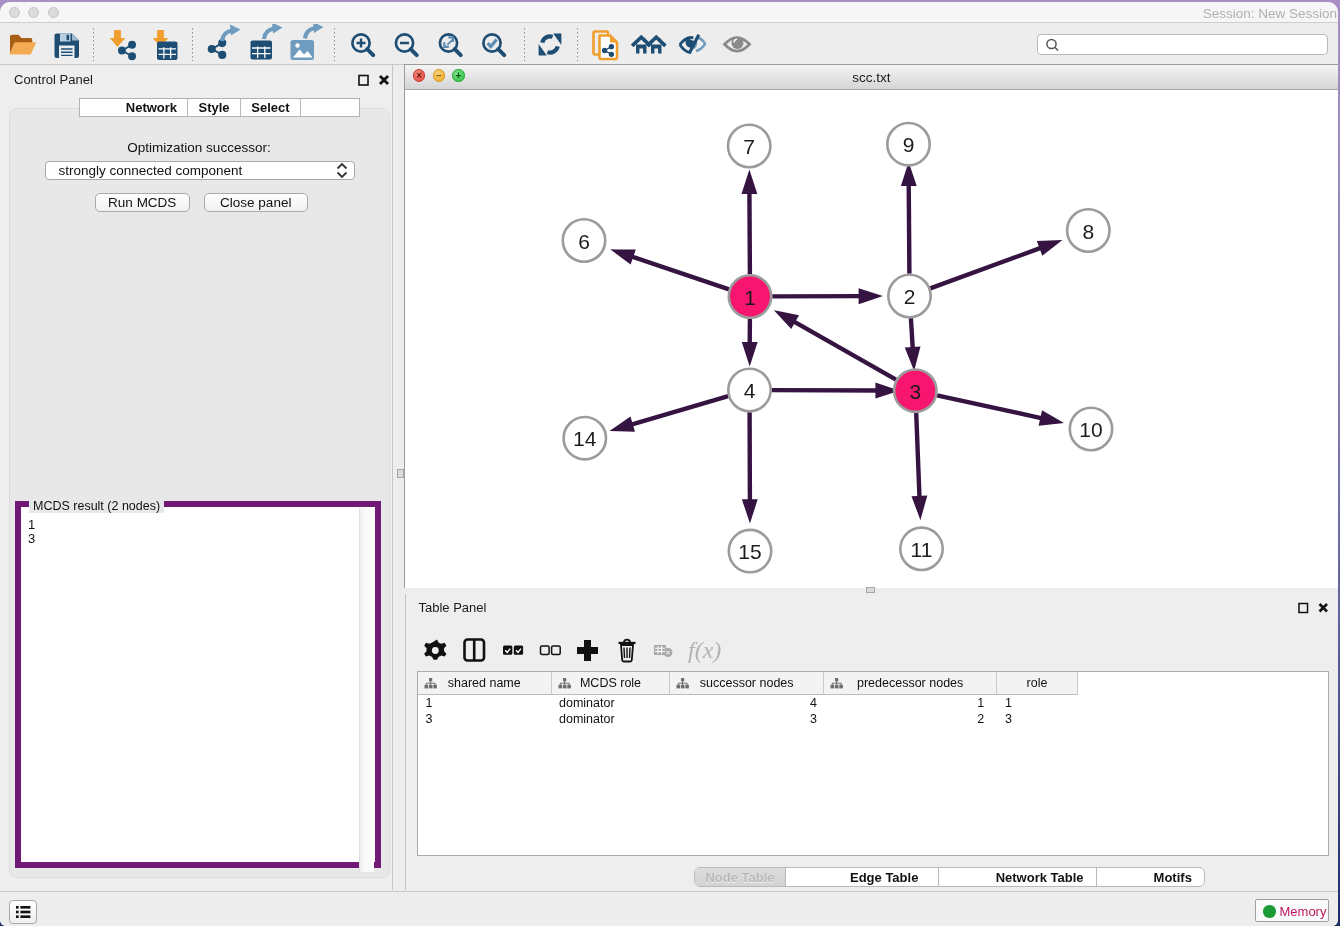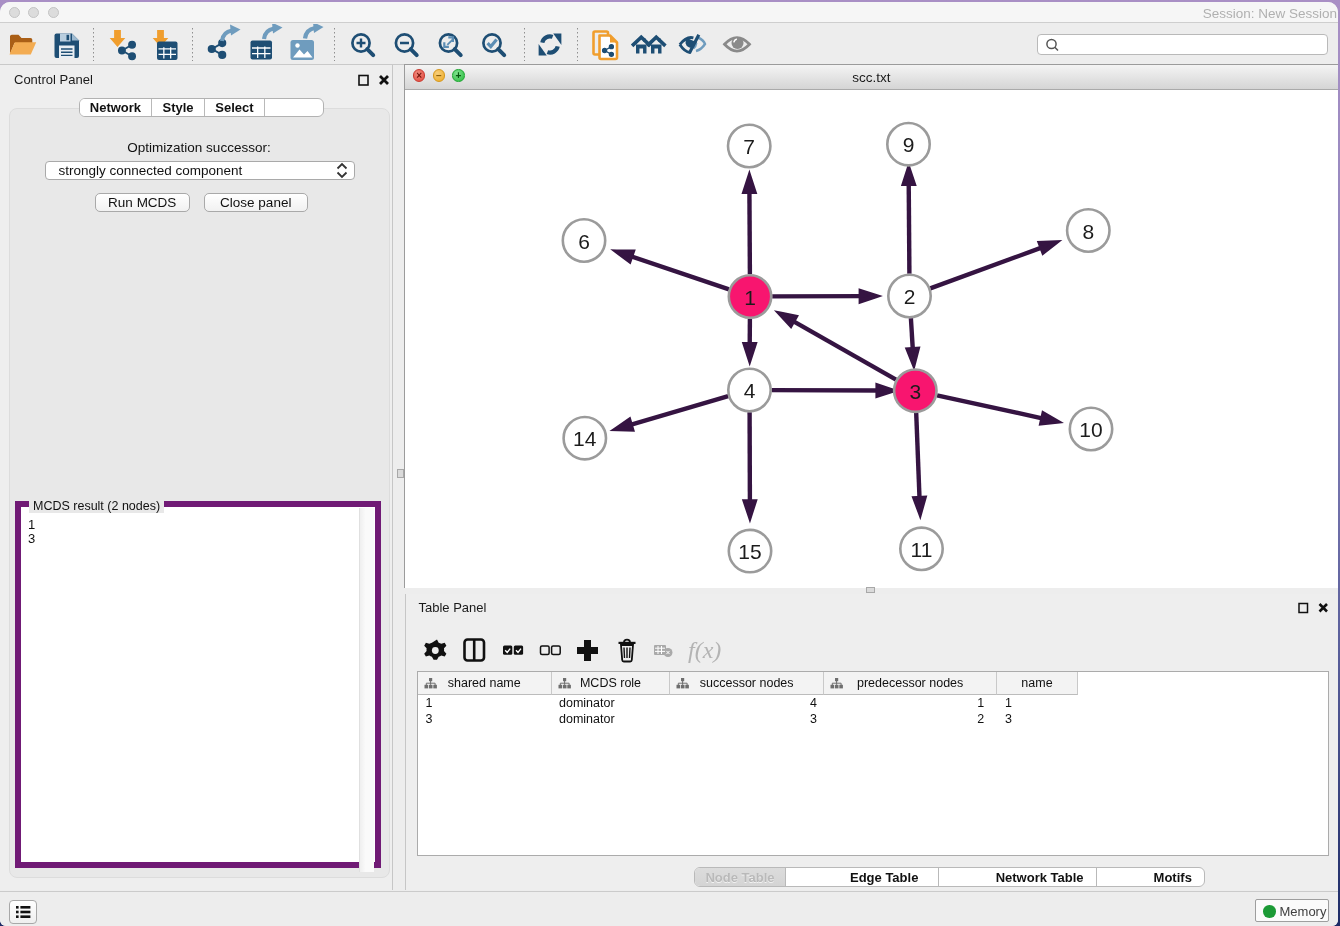--- a/index.html
+++ b/index.html
@@ -12,21 +12,21 @@
 
 #titlebar { left:0; top:0; width:100%; height:20.5px; background:#f6f6f6; border-bottom:1px solid #cecece; }
 .tl { position:absolute; top:5px; width:11.4px; height:11.4px; border-radius:50%; background:#dcdcdc; border:1px solid #c3c3c3; }
 #wintitle { position:absolute; top:3.5px; left:0; width:1337px; text-align:right; font-size:13.5px; color:#b0b0b0; }
 
 #toolbar { left:0; top:21.5px; width:100%; height:41px; background:#ededed; border-bottom:1px solid #c9c9c9; }
 #searchbox { position:absolute; left:1037px; top:10px; width:291px; height:21px; background:#fff; border:1px solid #b9b9b9; border-radius:4px; }
 
 #cpanel { left:0; top:63px; width:393px; height:825px; background:#eeeeee; border-right:1px solid #c6c6c6; }
 .phead { font-size:13px; color:#1a1a1a; }
-.tabs { position:absolute; z-index:5; display:flex; border:1px solid #b2b2b2; border-radius:6px; overflow:hidden; background:#fff; height:19.5px; }
+.tabs { position:absolute; z-index:5; display:flex; border:1px solid #b2b2b2; border-radius:0; overflow:hidden; background:#fff; height:19.5px;padding-left:36px; }
 .tabs .tab { font-size:13px; font-weight:bold; color:#111; text-align:center; line-height:18px; background:#fff; border-right:1px solid #b9b9b9; }
 .tabs .tab:last-child { border-right:none; }
 .tabs .sel { background:linear-gradient(180deg,#dadada,#d2d2d2); color:#c9c9c9; text-shadow:0 1px 0 #f5f5f5;margin-top:43px; }
 #cpcontent { position:absolute; left:8.5px; top:42.5px; width:381px; height:770px; background:#e8e8e8; border-radius:8px; border:1px solid #dcdcdc; }
 .btn { position:absolute; background:linear-gradient(180deg,#ffffff,#f1f1f1); border:1px solid #a9a9a9; border-radius:5px; font-size:13.5px; color:#111; text-align:center; }
 #mcdsbox { position:absolute; left:5.5px; top:392px; width:366px; height:367px; border:6px solid #701a75; background:#fff; }
 #mcdslegend { position:absolute; left:8px; top:-8px; background:#e8e8e8; padding:0 4px; font-size:12.5px; color:#111; }
 #mcdstrack { position:absolute; right:1px; top:1px; width:15px; height:364px; background:linear-gradient(90deg,#efefef,#fafafa 40%,#fafafa); border-left:1px solid #e0e0e0; }
 
 #sccwin { left:404px; top:62px; width:934px; height:524px; border:1px solid #9b9b9b; border-right:none; background:#fff; }
@@ -362,21 +362,21 @@
               <rect x="4.9" y="6.8" width="3.6" height="3.6"></rect>
               <rect x="9.3" y="6.8" width="3.6" height="3.6"></rect>
             </g>
             <g stroke="#6e6e6e" stroke-width="1">
               <line x1="6.6" y1="3" x2="6.6" y2="6.8"></line>
               <line x1="2.3" y1="5.2" x2="11.1" y2="5.2"></line>
               <line x1="2.3" y1="5.2" x2="2.3" y2="7"></line>
               <line x1="11.1" y1="5.2" x2="11.1" y2="7"></line>
             </g>
           </svg> <span>predecessor nodes</span></div>
-<div class="th" style="left:579.5px;width:81px">name</div>
+<div class="th" style="left:579.5px;width:81px">role</div>
     <div class="td" style="left:8px;top:23px">1</div>
 <div class="td" style="left:141.5px;top:23px">dominator</div>
 <div class="td" style="left:252.5px;top:23px;width:147px;text-align:right">4</div>
 <div class="td" style="left:406.8px;top:23px;width:160px;text-align:right">1</div>
 <div class="td" style="left:587.5px;top:23px">1</div>
 <div class="td" style="left:8px;top:39px">3</div>
 <div class="td" style="left:141.5px;top:39px">dominator</div>
 <div class="td" style="left:252.5px;top:39px;width:147px;text-align:right">3</div>
 <div class="td" style="left:406.8px;top:39px;width:160px;text-align:right">2</div>
 <div class="td" style="left:587.5px;top:39px">3</div>
@@ -397,16 +397,16 @@
             <rect x="6" y="9.7" width="2.6" height="2.6"></rect>
             <rect x="6" y="14.4" width="2.6" height="2.6"></rect>
       <rect x="10.4" y="5" width="10" height="2.6"></rect>
             <rect x="10.4" y="9.7" width="10" height="2.6"></rect>
             <rect x="10.4" y="14.4" width="10" height="2.6"></rect>
           </g>
     </svg>
   </div>
   <div class="abs" style="left:1254.5px;top:7px;width:74px;height:23.5px;background:#fbfbfb;border:1px solid #9e9e9e;border-radius:2px">
     <div class="abs" style="left:7.5px;top:5.5px;width:12.5px;height:12.5px;border-radius:50%;background:#1b9a35"></div>
-    <div class="abs" style="left:24px;top:4px;font-size:13px;color:#404040">Memory</div>
+    <div class="abs" style="left:24px;top:4px;font-size:13px;color:#be185d">Memory</div>
   </div>
 </div>
 </div>
 
 </body></html>

